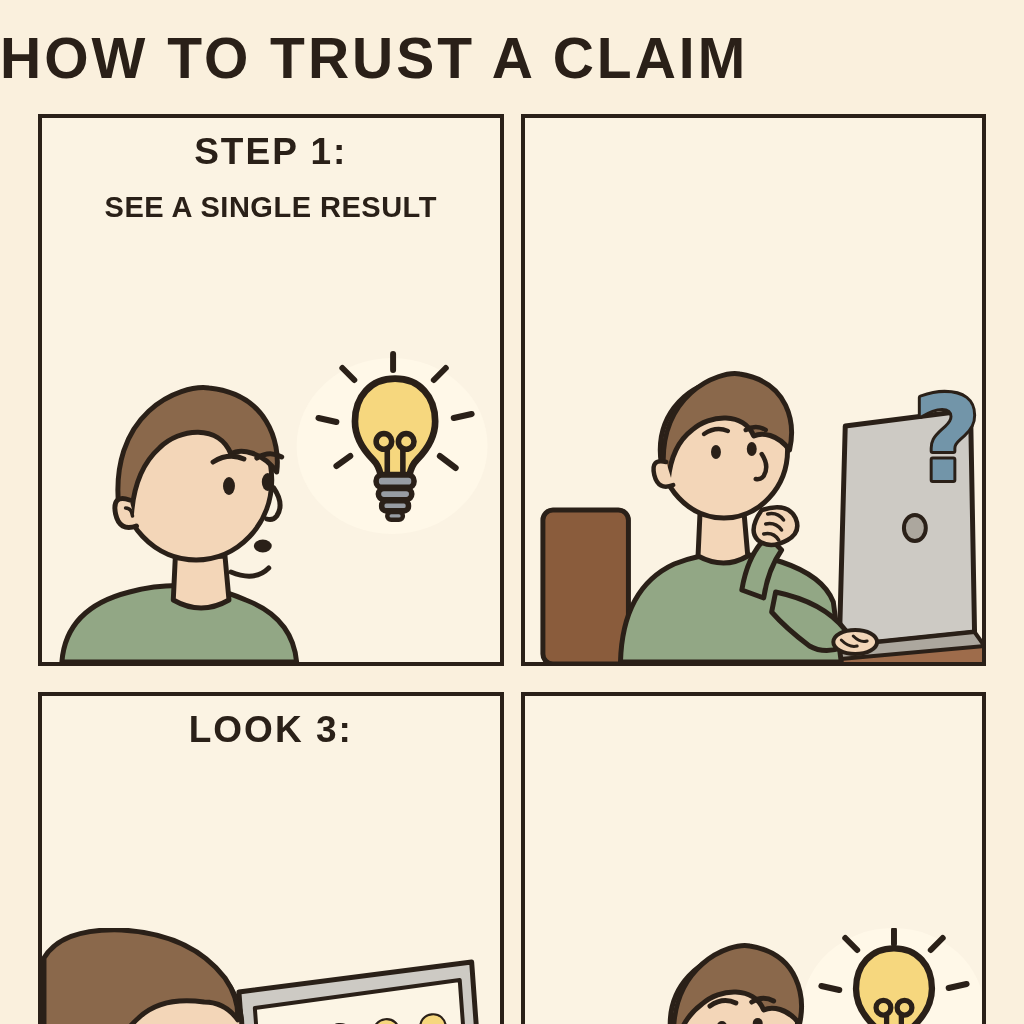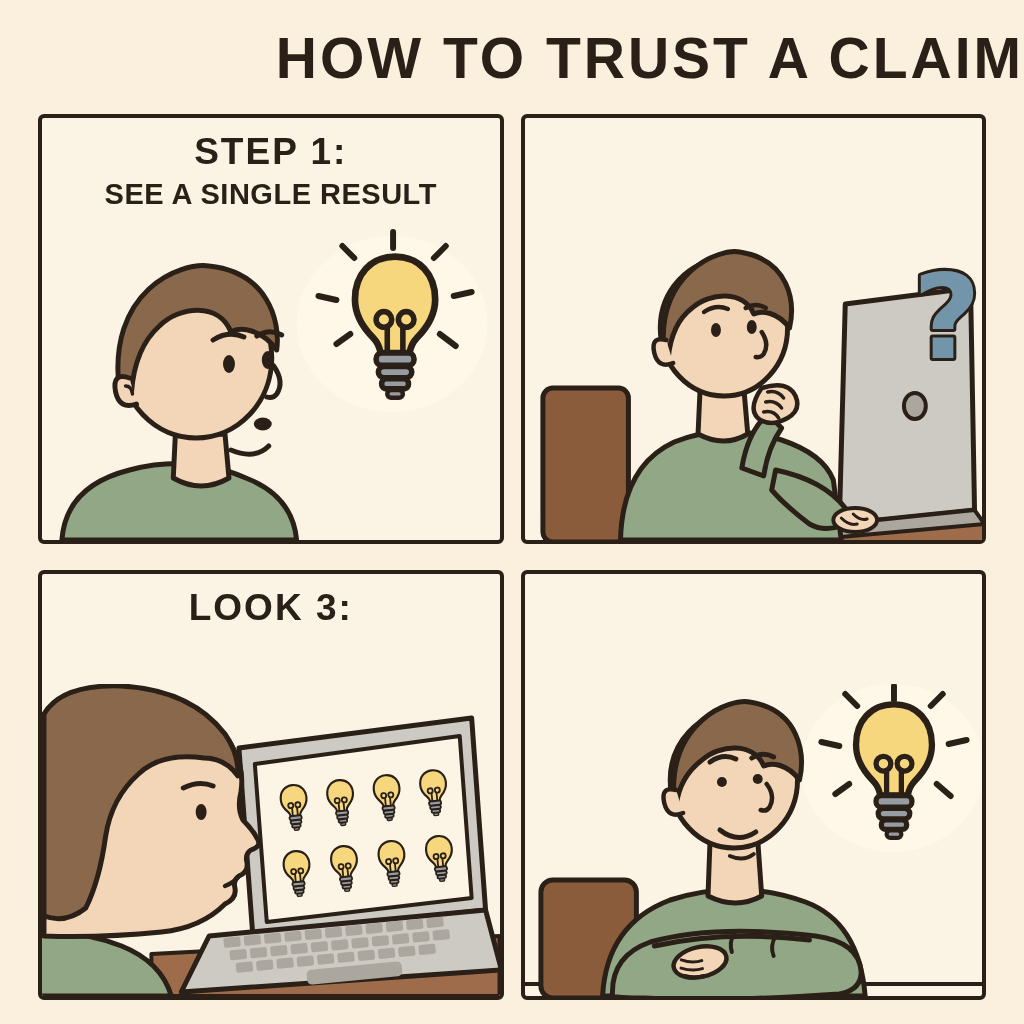--- a/index.html
+++ b/index.html
@@ -3,37 +3,37 @@
 <meta charset="utf-8">
 <style>
   html,body{margin:0;padding:0;}
   body{
     width:1024px;height:1024px;overflow:hidden;
     background:var(--background,#FAF0DD);
     font-family:"Liberation Sans",sans-serif;
     color:var(--text,#2A2018);
   }
   .title{
-    text-align:right;margin:24px 0 8px;
+    text-align:left;margin:24px 0 8px;
     font-size:57px;font-weight:800;letter-spacing:3px;
     line-height:1.2;color:var(--text,#2A2018);
   }
   .comic{
     display:grid;grid-template-columns:1fr 1fr;
     gap:26px 17px;margin:22px 38px 0;
   }
   .panel{
-    box-sizing:border-box;height:430px;position:relative;overflow:hidden;
+    box-sizing:border-box;height:552px;position:relative;overflow:hidden;
     border:4px solid var(--outline,#2A2018);
     background:var(--panel-fill,#FBF3E3);
-    border-radius:6px;
+    border-radius:0;
   }
   .panel-head{padding-top:13px;text-align:center;line-height:1.15;}
   .step-label{font-size:37px;font-weight:800;letter-spacing:2px;}
-  .step-sub{font-size:29px;font-weight:800;letter-spacing:0.5px;margin-top:4px;}
+  .step-sub{font-size:29px;font-weight:800;letter-spacing:0.5px;margin-top:17px;}
   svg.scene{position:absolute;left:0;bottom:0;width:100%;height:312px;display:block;}
   
   .f-none{fill:none}
   .f-ink{fill:var(--outline,#2A2018)}
   .f-skin{fill:var(--skin,#F3D6B8)}
   .f-hair{fill:var(--hair-brown,#8A684B)}
   .f-shirt{fill:var(--shirt-green,#92A785)}
   .f-yellow{fill:var(--bulb-yellow,#F6D77E)}
   .f-base{fill:var(--bulb-base-gray,#979CA3)}
   .f-blue{fill:var(--question-blue,#7295A9)}

